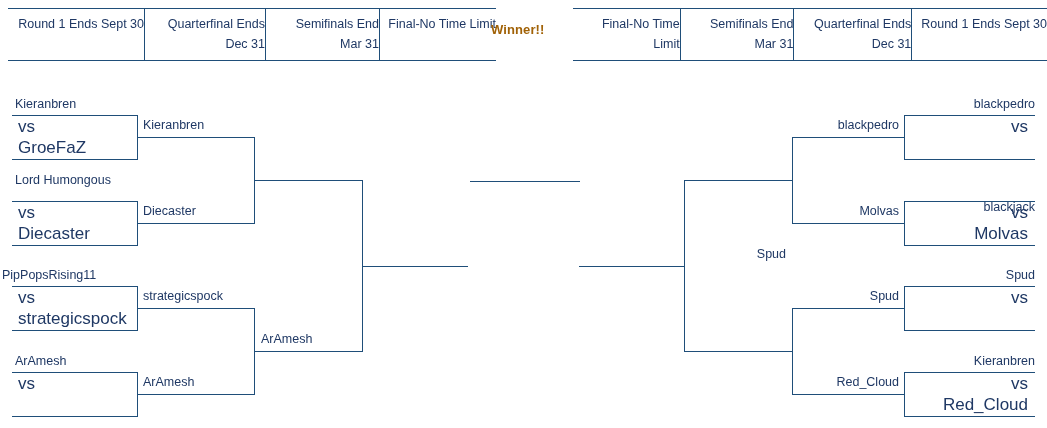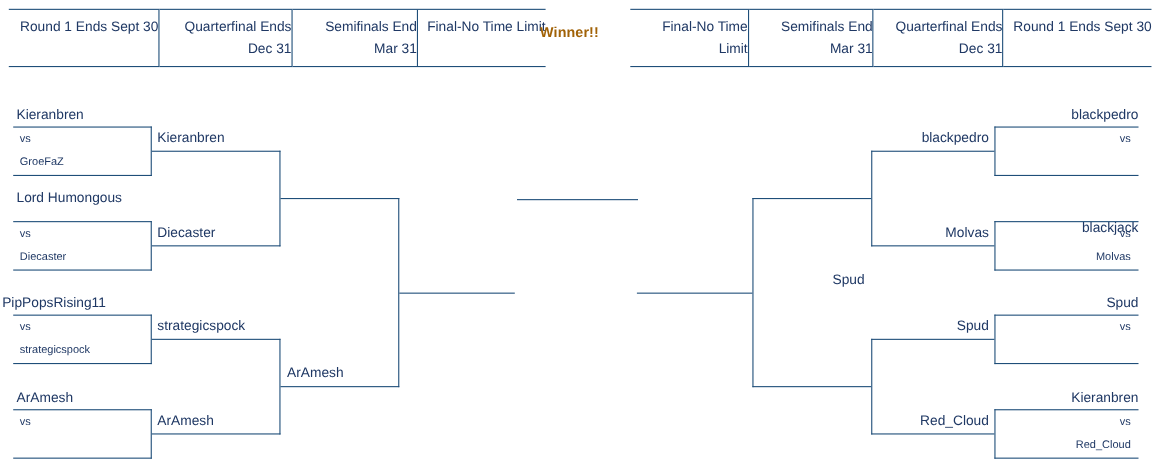--- a/index.html
+++ b/index.html
@@ -59,21 +59,21 @@
     font-weight: bold;
     color: #a16207;
     letter-spacing: 0.1px;
   }
   
   .match {
     position: absolute;
     box-sizing: border-box;
     border-top: 1.5px solid #1F4E79;
     border-bottom: 1.5px solid #1F4E79;
-    font-size: 10px;
+    font-size: 17px;
     line-height: 21px;
   }
   .match.left  { border-right: 1.5px solid #1F4E79; text-align: left;  }
   .match.right { border-left: 1.5px solid #1F4E79;  text-align: right; }
   .match .ln { display: block; height: 21px; }
   .match.left  .ln { padding-left: 6px; }
   .match.right .ln { padding-right: 7px; }
 
   
   .seedname {

